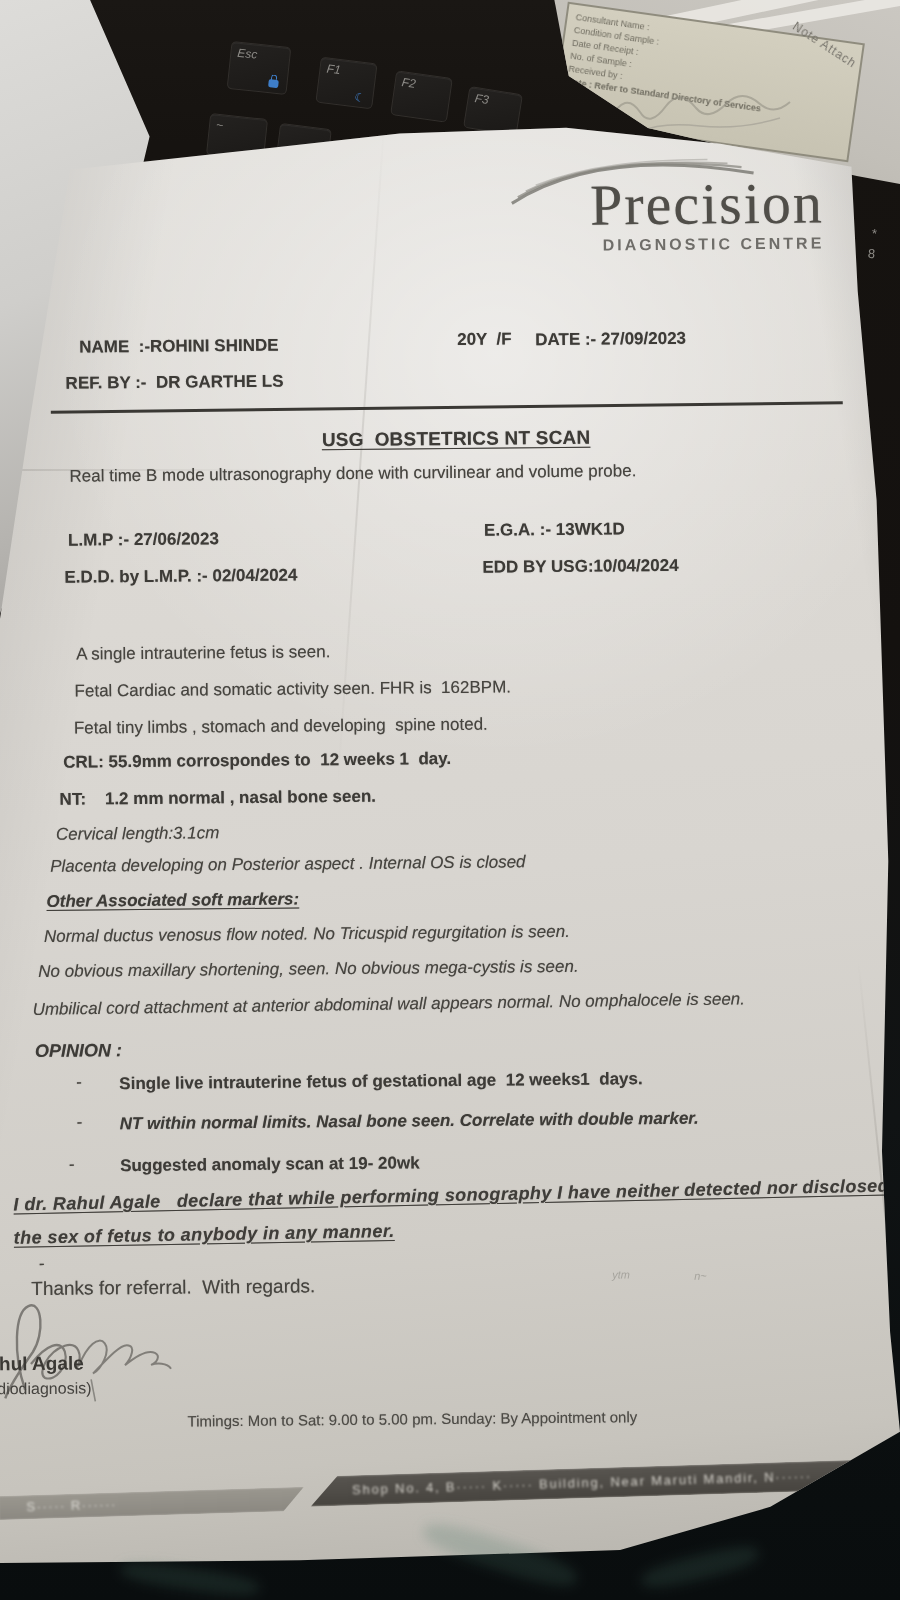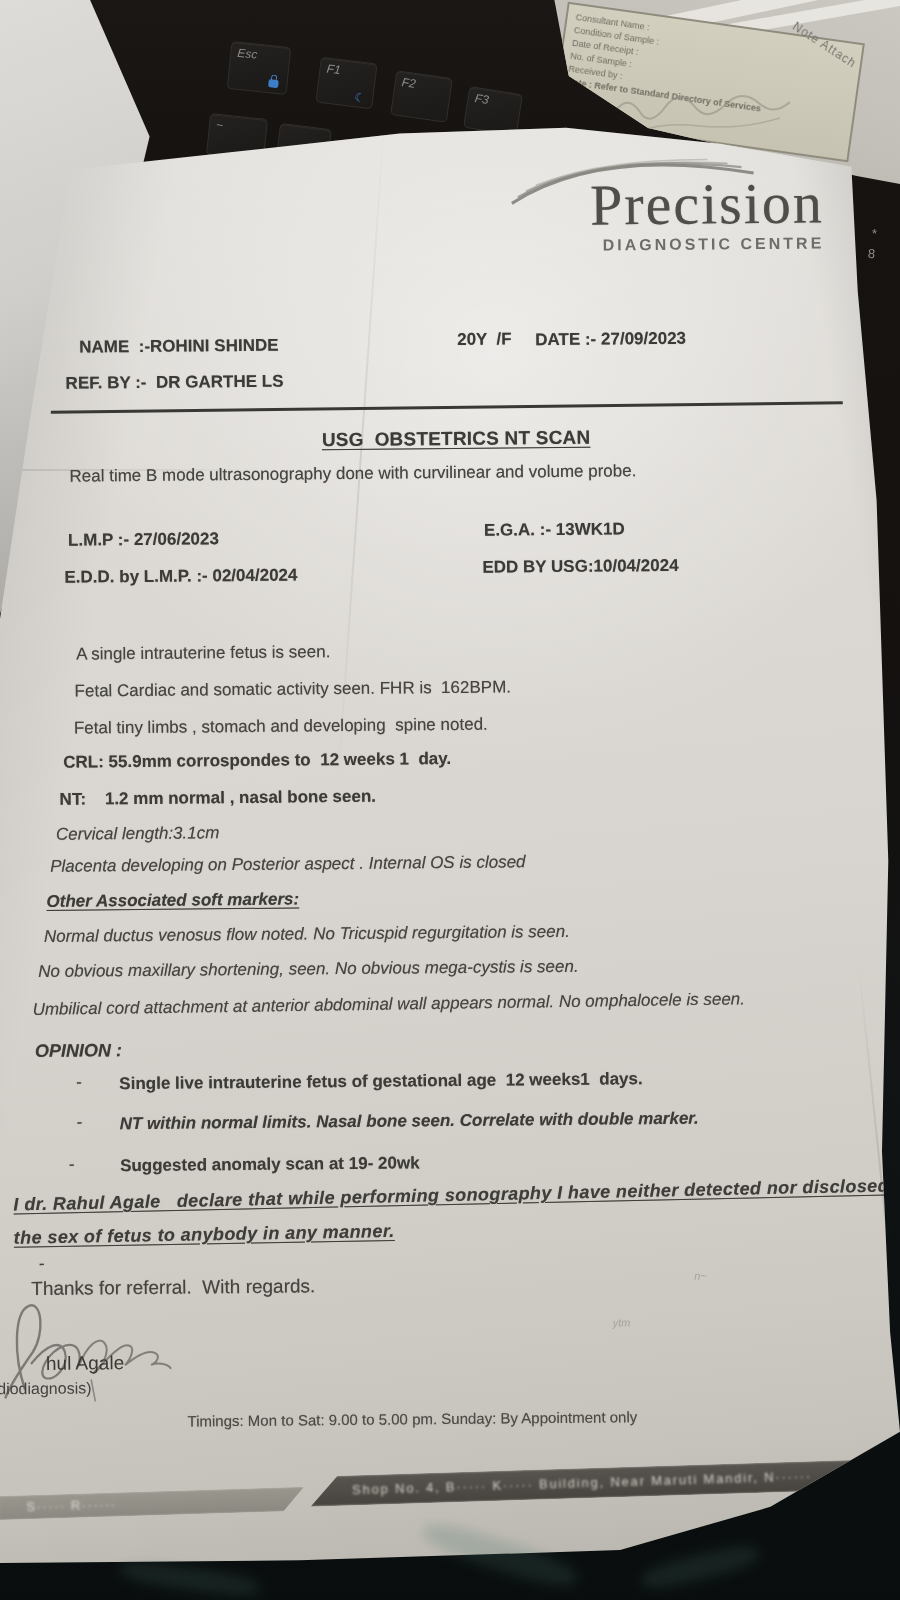--- a/index.html
+++ b/index.html
@@ -62,21 +62,21 @@
      letter-spacing:2px;line-height:58px;text-shadow:0 0 1px rgba(80,78,73,.5);}
   .logo-tag{font-size:16px;font-weight:bold;letter-spacing:3px;color:#6f6d69;margin-top:2px;}
   .swoosh{position:absolute;left:8px;top:-26px;}
 
   .rule{position:absolute;left:55px;top:284px;width:792px;height:3px;background:#3a3834;transform:rotate(-.15deg);}
 
   .title{font-size:19px;letter-spacing:.2px;}
   .decl{font-size:18px;letter-spacing:.4px;color:#3f3d39;}
 
   
-  .sig-name{position:absolute;font-size:19px;font-weight:normal;color:#3a3834;padding-left:47px;}
+  .sig-name{position:absolute;font-size:19px;font-weight:bold;color:#3a3834;}
   .sig-qual{position:absolute;font-size:16px;color:#44423e;}
   .faint{position:absolute;color:rgba(70,68,64,.3);font-size:11px;font-style:italic;}
 
   .timings{font-size:15px;color:#4d4b46;}
 
   
   .footer-wrap{position:absolute;left:0;top:1342px;width:920px;height:60px;transform:rotate(-1.2deg);}
   .fseg-left{position:absolute;left:-8px;top:18px;width:306px;height:24px;
      background:linear-gradient(180deg,#9a978f,#8b8881);
      clip-path:polygon(0 0,100% 0,93% 100%,0 100%);
@@ -193,21 +193,21 @@
       <div class="dl" style="left:66px;top:1029px;">-</div>
       <div class="dl b" style="left:117px;top:1031px;">Suggested anomaly scan at 19- 20wk</div>
 
       <div class="dl b i u decl" style="left:10px;top:1063px;transform:rotate(-.7deg);">I dr. Rahul Agale   declare that while performing sonography I have neither detected nor disclosed</div>
       <div class="dl b i u decl" style="left:10px;top:1100px;transform:rotate(-.5deg);">the sex of fetus to anybody in any manner.</div>
 
       <div class="dl" style="left:35px;top:1128px;">-</div>
 
       <div class="dl" style="left:27px;top:1152px;font-size:19px;">Thanks for referral.  With regards.</div>
 
-      <div class="faint" style="left:608px;top:1148px;margin-top:48px;">ytm</div>
+      <div class="faint" style="left:608px;top:1148px;">ytm</div>
       <div class="faint" style="left:690px;top:1150px;">n~</div>
 
       <svg class="abs" style="left:-10px;top:1168px;" width="200" height="110" viewBox="0 0 200 110">
         <path d="M30,96 C18,60 20,18 34,12 C48,6 50,40 38,58 C28,72 14,92 10,104" fill="none" stroke="#6e6c67" stroke-width="2.4" opacity=".85"></path>
         <path d="M36,70 C52,50 66,46 70,58 C74,72 60,88 50,84 C42,80 52,58 70,52 C84,48 88,62 82,74" fill="none" stroke="#6e6c67" stroke-width="2.2" opacity=".85"></path>
         <path d="M84,72 C92,52 104,42 110,50 C116,58 106,76 98,80 C110,68 124,52 132,52 C142,52 136,66 130,72 C140,64 152,56 160,60 C166,63 162,70 156,72 C162,70 172,70 176,76" fill="none" stroke="#6e6c67" stroke-width="2" opacity=".8"></path>
         <path d="M96,86 L100,108" fill="none" stroke="#6e6c67" stroke-width="1.6" opacity=".7"></path>
       </svg>
       <div class="sig-name" style="left:-6px;top:1227px;">hul Agale</div>
       <div class="sig-qual" style="left:-8px;top:1254px;">diodiagnosis)</div>

